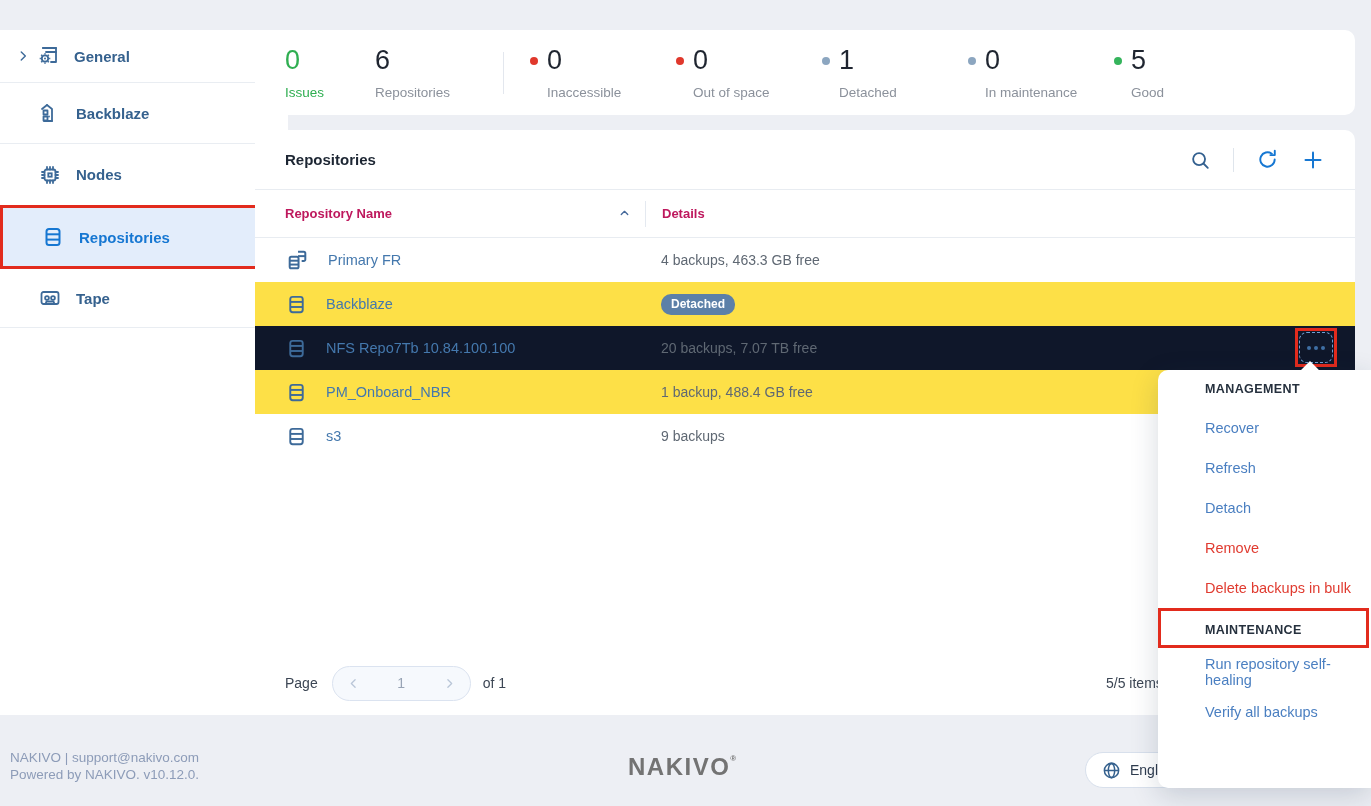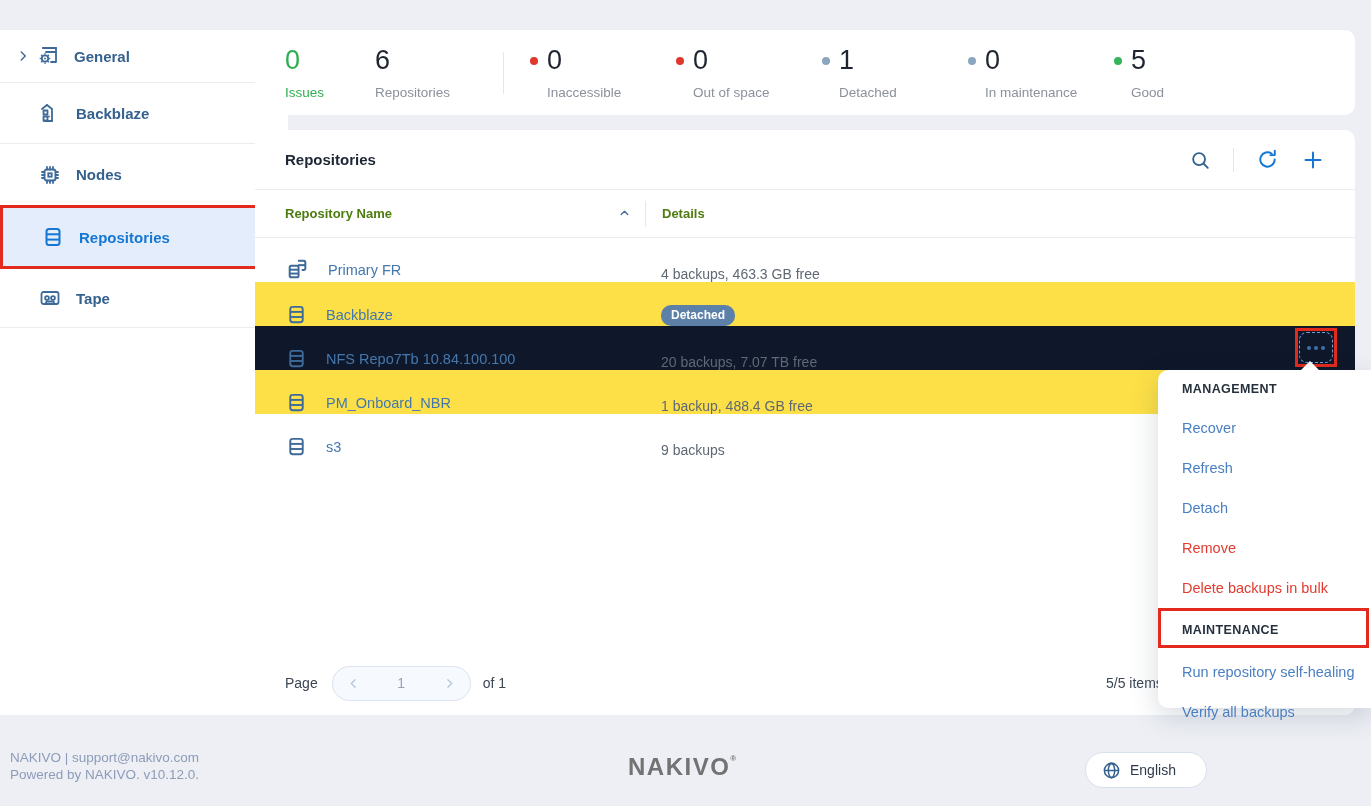--- a/index.html
+++ b/index.html
@@ -71,29 +71,29 @@
     padding:0 30px; border-bottom:1px solid #e8ecf1;
   }
   #card-title { font-size:15px; font-weight:bold; color:#1d2633; }
   #card-actions { margin-left:auto; display:flex; align-items:center; gap:22px; }
   #card-actions .act { cursor:pointer; }
   .act-divider { width:1px; height:24px; background:#dfe5ec; }
 
   #col-header {
     height:48px; display:flex; align-items:center;
     border-bottom:1px solid #e8ecf1;
-    font-size:13px; font-weight:bold; color:#4d7c0f;
+    font-size:13px; font-weight:bold; color:#be185d;
   }
   .col-name { width:390px; padding-left:30px; display:flex; align-items:center; }
   .sort-caret { margin-left:auto; margin-right:14px; color:#45689a; }
   .col-divider { width:1px; height:26px; background:#e4e9f0; }
   .col-details { padding-left:16px; }
 
   .trow {
-    height:44px; display:flex; align-items:flex-end; position:relative;
+    height:44px; display:flex; align-items:center; position:relative;
     font-size:14.5px;
   }
   .trow.alt { background:#fde047; }
   .trow.hl { background:#0f172a; }
   .trow .cell-name {
     width:390px; padding-left:30px; display:flex; align-items:center; gap:18px;
     color:#4478ad;
   }
   .trow .cell-name .icon { color:#3d6a99; }
   .trow .cell-details { padding-left:16px; font-size:14px; color:#5f6873; }
@@ -131,23 +131,24 @@
   }
   #page-pill .chev { color:#b9c6d8; cursor:pointer; }
   #page-of { margin-left:12px; }
 
   #items-count {
     left:1106px; top:675px; font-size:14px; color:#3c4654; white-space:nowrap;
   }
 
   
   #context-menu {
-    left:1158px; top:370px; width:213px; height:338px;
+    left:1158px; top:370px; width:213px; height:418px;
     background:#fff; border-radius:10px 0 0 10px;
     box-shadow:0 8px 28px rgba(30,50,80,.18);
+    padding-left:23px;
   }
   #menu-arrow {
     position:absolute; left:145px; top:-6px; width:14px; height:14px;
     background:#fff; transform:rotate(45deg);
   }
   .menu-header {
     height:38px; display:flex; align-items:center; padding-left:24px;
     font-size:12.5px; font-weight:bold; letter-spacing:.4px; color:#26313e;
   }
   .menu-header.h2 { height:44px; }

